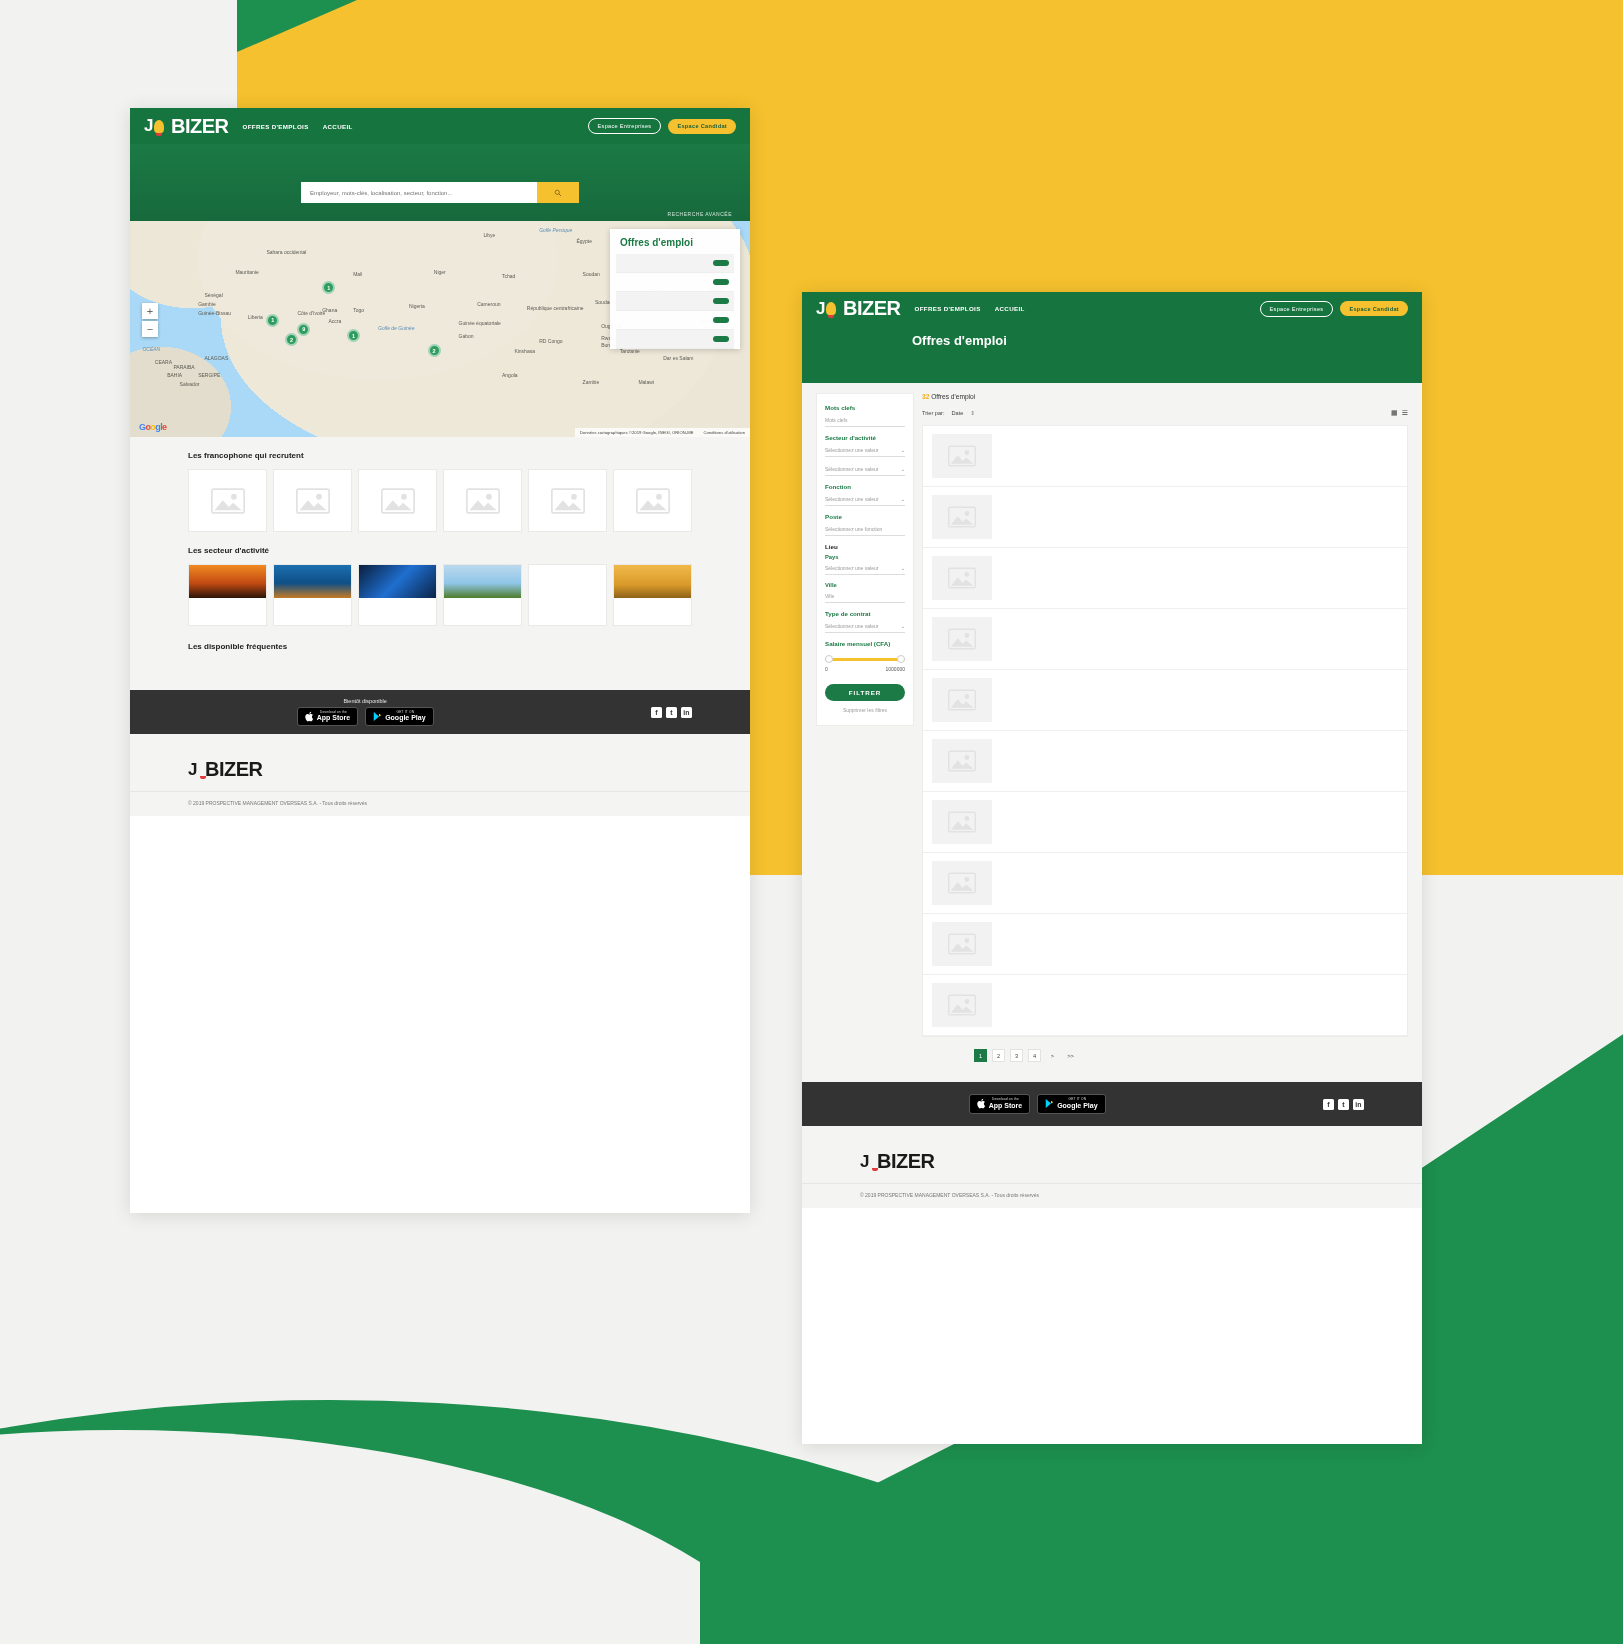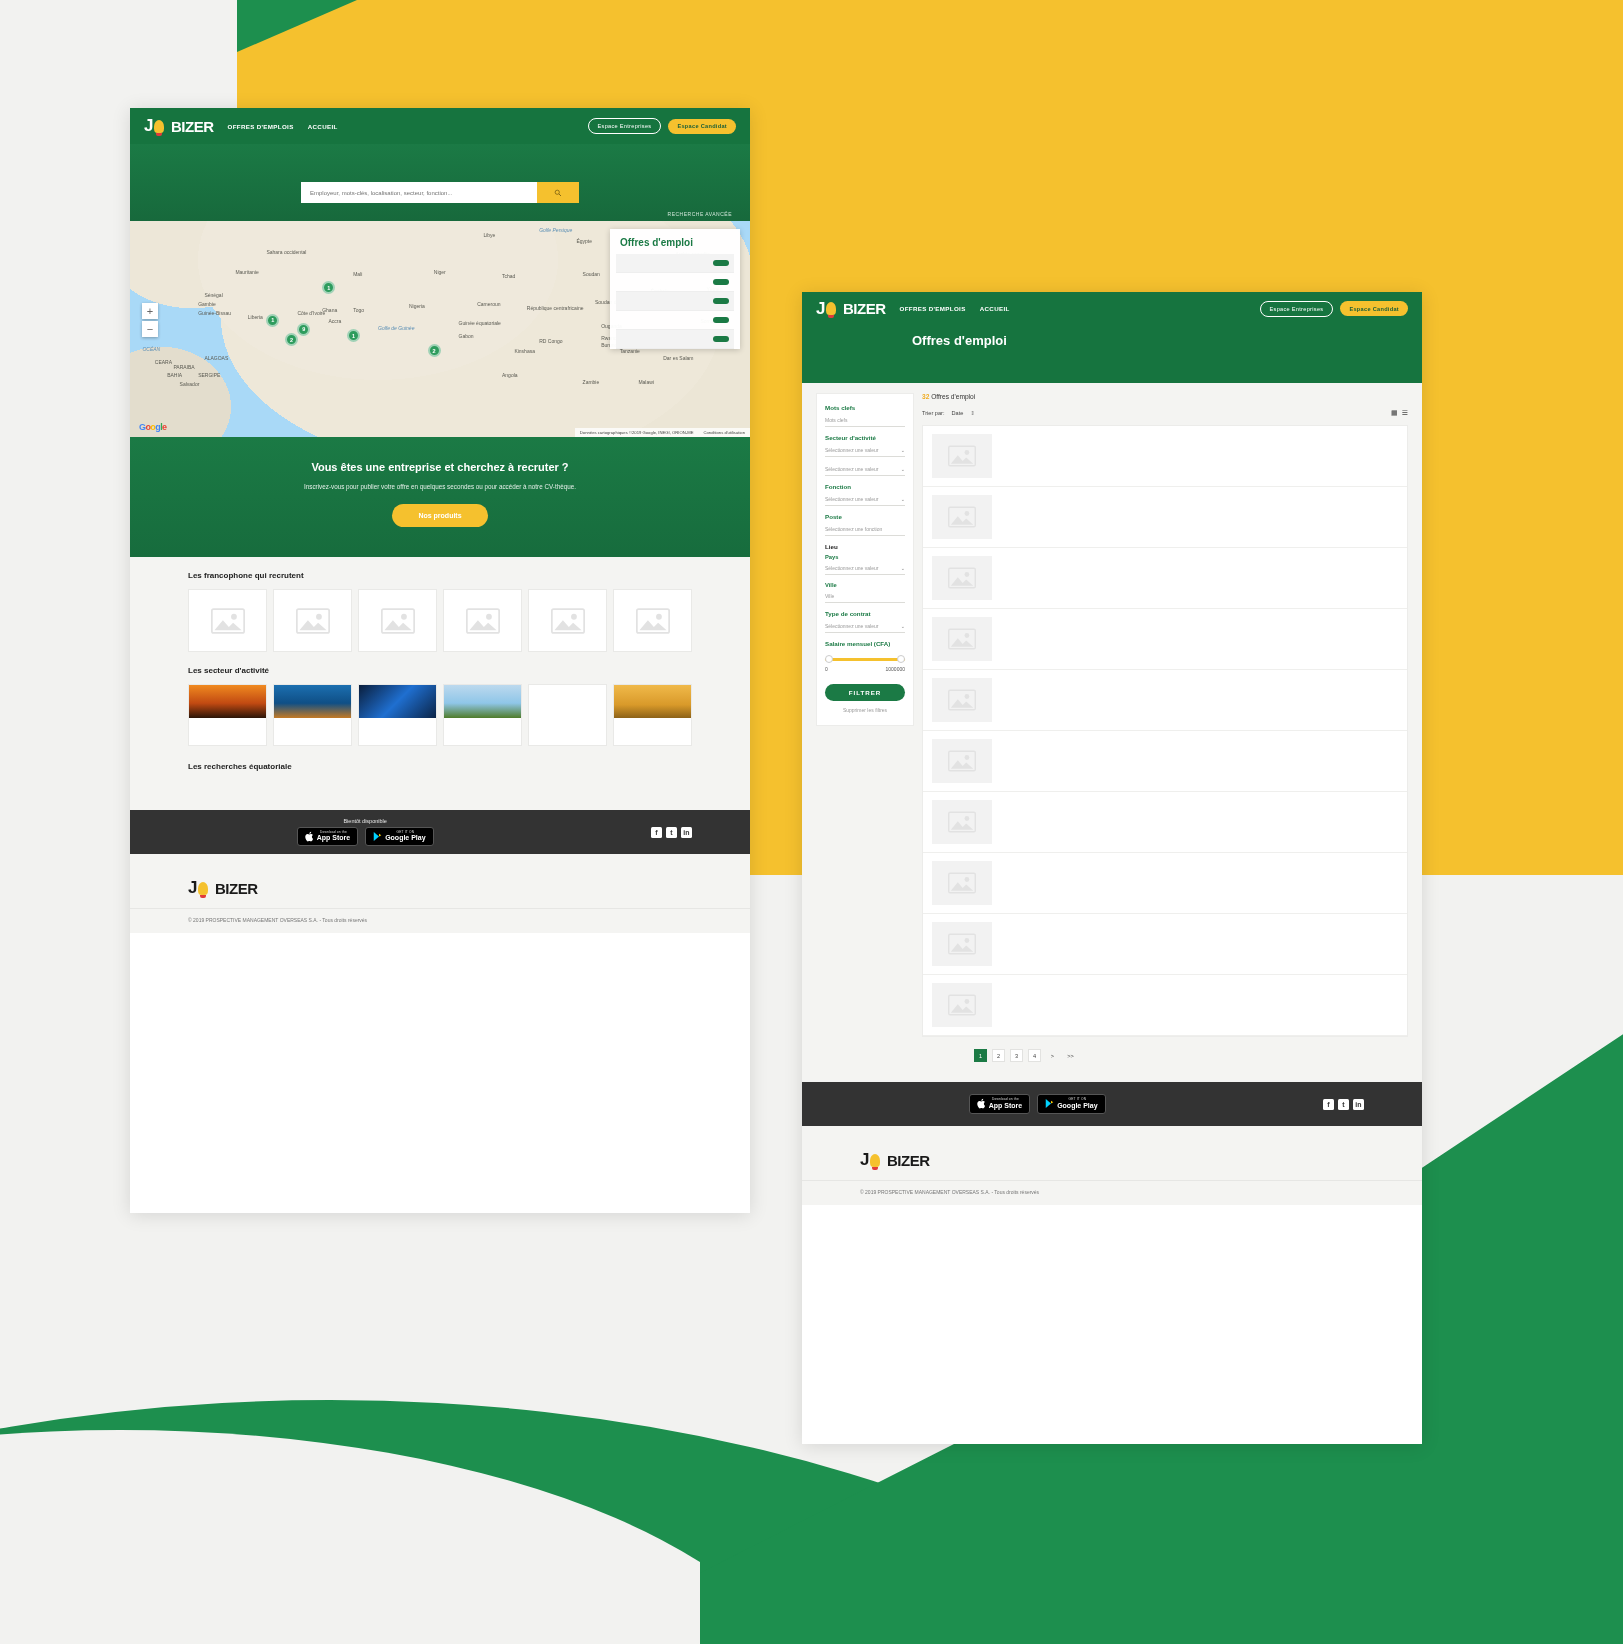--- a/index.html
+++ b/index.html
@@ -53,21 +53,21 @@
   .logo { display: flex; align-items: center; font-weight: 700; letter-spacing: -.5px; }
   .logo .j { color: #fff; font-size: 17px; font-weight: 700; }
   .logo .bulb {
     width: 10px; height: 13px; background: #f5c12e; border-radius: 50% 50% 35% 35%;
     margin: 0 1px; position: relative;
   }
   .logo .bulb:after {
     content:""; position:absolute; bottom:-3px; left:2px; width:6px; height:3px;
     background:#e03b3b; border-radius:0 0 2px 2px;
   }
-  .logo .rest { color: #fff; font-size: 15px; font-weight: 700; padding-left: 6px; }
+  .logo .rest { color: #fff; font-size: 20px; font-weight: 700; padding-left: 6px; }
 
   .nav-links { display: flex; gap: 14px; margin-left: 14px; }
   .nav-links a {
     color: #fff; font-size: 6.2px; letter-spacing: .35px; text-decoration: none;
     font-weight: 600; text-transform: uppercase;
   }
   .nav-right { margin-left: auto; display: flex; gap: 7px; align-items: center; }
   .btn-outline {
     border: 1px solid #fff; color: #fff; border-radius: 12px;
     font-size: 5.6px; padding: 4px 9px; letter-spacing: .3px; white-space: nowrap;
@@ -460,25 +460,20 @@
             <div class="txt">
               <div class="t"></div>
               <div class="loc"></div>
             </div>
             <div class="voir"></div>
           </div>
         </div>
     </div>
   </div>
 
-  <div class="cta">
-    <h2>Vous êtes une entreprise et cherchez à recruter ?</h2>
-    <p>Inscrivez-vous pour publier votre offre en quelques secondes ou pour accéder à notre CV-thèque.</p>
-    <div class="btn">Nos produits</div>
-  </div>
 
   <div class="sec">
     <h4>Les francophone qui recrutent</h4>
     <div class="card-row" id="company-cards">
         <div class="ccard">
           <div class="ph">
             <svg viewBox="0 0 40 30">
               <rect x="1" y="1" width="38" height="28" rx="2" fill="none" stroke="#e2e2e2" stroke-width="2"></rect>
               <circle cx="27" cy="10" r="3.4" fill="#e2e2e2"></circle>
               <path d="M4 26l10-12 7 8 5-5 10 9z" fill="#e2e2e2"></path>
@@ -565,21 +560,21 @@
           <div class="nm"></div>
           <div class="cnt"></div>
         </div>
         <div class="scard">
           <div class="img img-batiments"></div>
           <div class="nm"></div>
           <div class="cnt"></div>
         </div>
       </div>
 
-    <h4 style="margin-top:16px">Les recherches équatoriale</h4>
+    <h4 style="margin-top:16px">Les disponible fréquentes</h4>
     <div class="freq" id="freq-cols">
         <div class="freq-col">
           <div class="hd"></div>
           <div class="freq-item">
             <div class="k"></div>
             <div class="v"></div>
           </div>
           <div class="freq-item">
             <div class="k"></div>
             <div class="v"></div>

